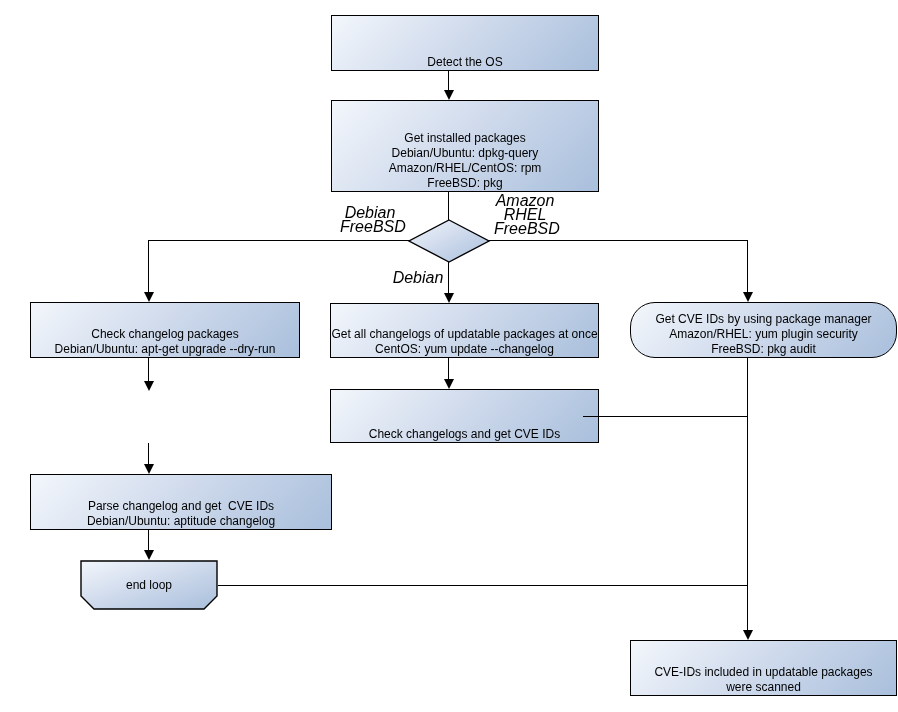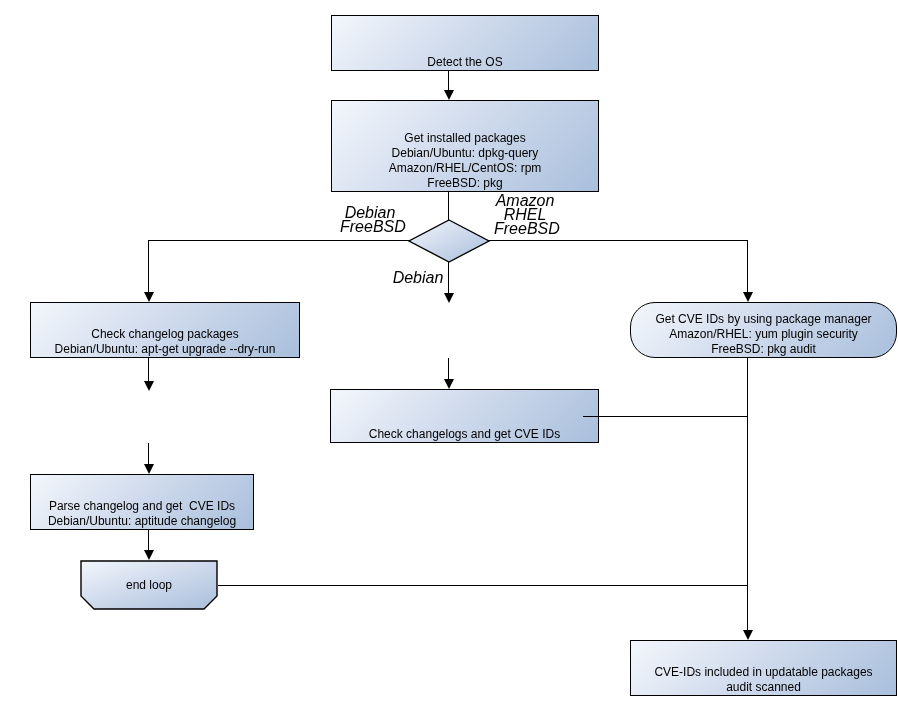--- a/index.html
+++ b/index.html
@@ -99,39 +99,43 @@
 Debian/Ubuntu: dpkg-query
 Amazon/RHEL/CentOS: rpm
 FreeBSD: pkg</div>
   </div>
 
   <div class="node" style="left:14px; top:302px; width:270px; height:56px;">
     <div class="node-label">Check changelog packages
 Debian/Ubuntu: apt-get upgrade --dry-run</div>
   </div>
 
-  <div class="node" style="left:14px; top:474px; width:224px; height:56px;">
+  <div class="node" style="left:14px; top:474px; width:302px; height:56px;">
     <div class="node-label">Parse changelog and get  CVE IDs
 Debian/Ubuntu: aptitude changelog</div>
   </div>
 
+  <div class="node" style="left:314px; top:303px; width:269px; height:55px;">
+    <div class="node-label">Get all changelogs of updatable packages at once
+CentOS: yum update --changelog</div>
+  </div>
 
   <div class="node" style="left:314px; top:389px; width:269px; height:54px;">
     <div class="node-label">Check changelogs and get CVE IDs</div>
   </div>
 
   <div class="node" style="left:614px; top:302px; width:267px; height:56px;border-radius:25px;">
     <div class="node-label">Get CVE IDs by using package manager
 Amazon/RHEL: yum plugin security
 FreeBSD: pkg audit</div>
   </div>
 
   <div class="node" style="left:614px; top:640px; width:267px; height:56px;">
     <div class="node-label">CVE-IDs included in updatable packages
-audit scanned</div>
+were scanned</div>
   </div>
 
   <div class="shape" style="left:407px; top:219px; width:84px; height:44px;">
     <svg width="84" height="44">
       <polygon points="42,1 82,22 42,43 2,22" fill="url(#nodeGrad)" stroke="var(--border-color, #000)" stroke-width="1.4"></polygon>
     </svg>
   </div>
 
 
   <div class="shape" style="left:80px; top:560px; width:138px; height:50px;">

